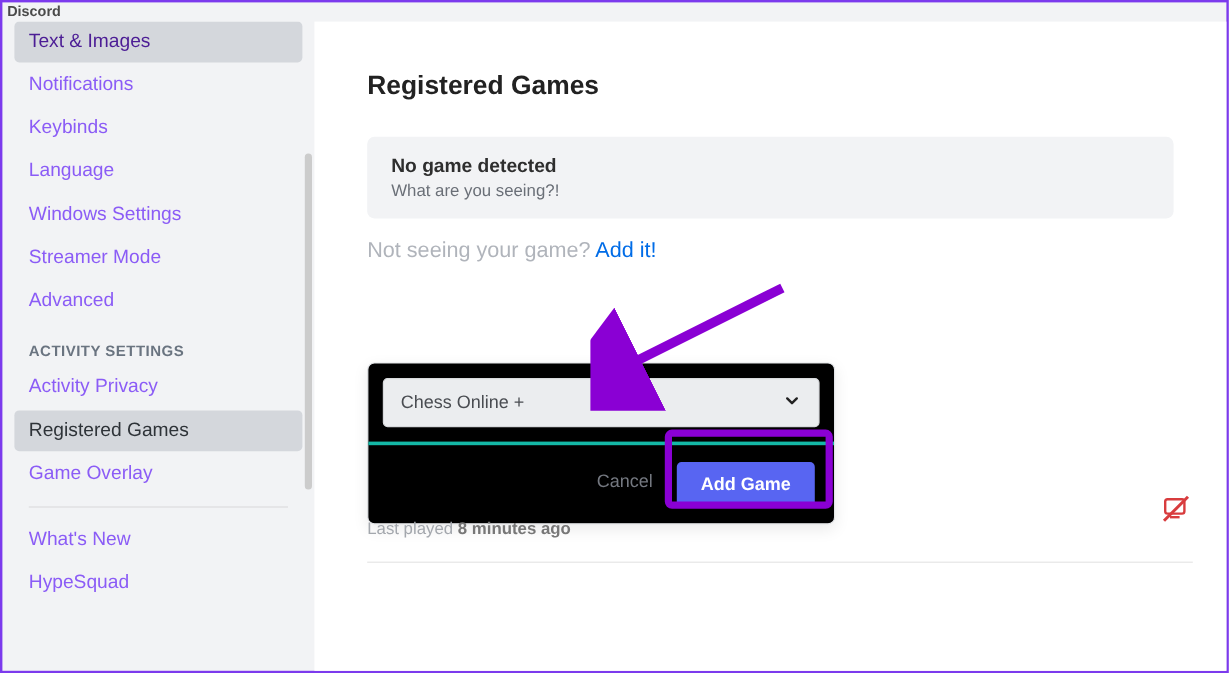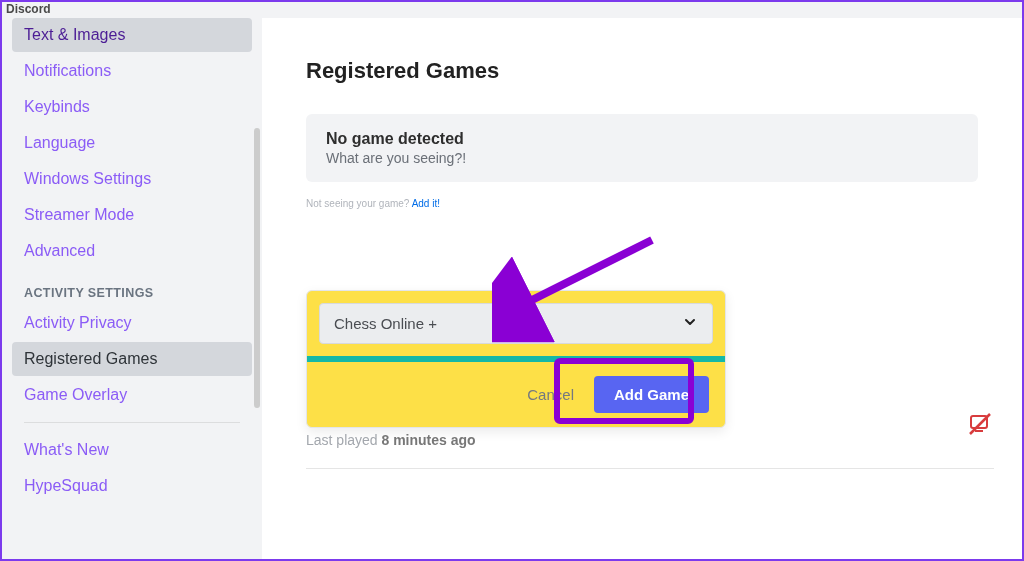--- a/index.html
+++ b/index.html
@@ -95,33 +95,33 @@
     font-weight: 700;
     color: #2e2e2e;
   }
   .sub {
     font-size: 14px;
     color: #6a6f77;
     margin-top: 2px;
   }
   .not-seeing {
     margin-top: 16px;
-    font-size: 10px;
+    font-size: 18px;
     color: #b0b4bb;
   }
   .not-seeing a {
     color: #006ce7;
     text-decoration: none;
   }
   .popover {
     position: absolute;
-    top: 272px;
+    top: 284px;
     left: 44px;
-    width: 420px;
-    background: #fde047;
+    width: 390px;
+    background: #000000;
     border: 1px solid #e3e5e8;
     border-radius: 6px;
     box-shadow: 0 4px 12px rgba(0,0,0,0.08);
   }
   .dropdown {
     margin: 12px;
     background: #ebedef;
     border: 1px solid #d7d9dc;
     border-radius: 4px;
     padding: 10px 14px;
@@ -130,25 +130,25 @@
     display: flex;
     justify-content: space-between;
     align-items: center;
     cursor: pointer;
   }
   .chevron {
     font-size: 14px;
     color: #4a4d52;
   }
   .popover-footer {
-    border-top: 6px solid #14b8a6;
+    border-top: 3px solid #14b8a6;
     padding: 14px 16px;
     display: flex;
     justify-content: flex-end;
-    align-items: center;
+    align-items: flex-start;
     gap: 16px;
   }
   .btn-cancel {
     background: none;
     border: none;
     color: #747880;
     font-size: 15px;
     font-weight: 500;
     cursor: pointer;
     padding: 8px 4px;

